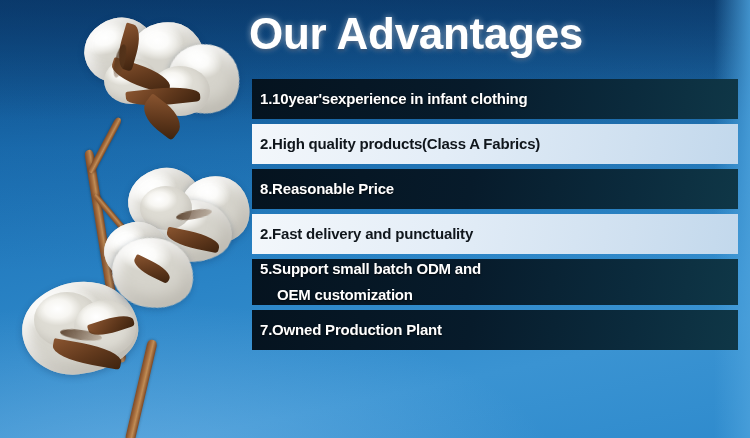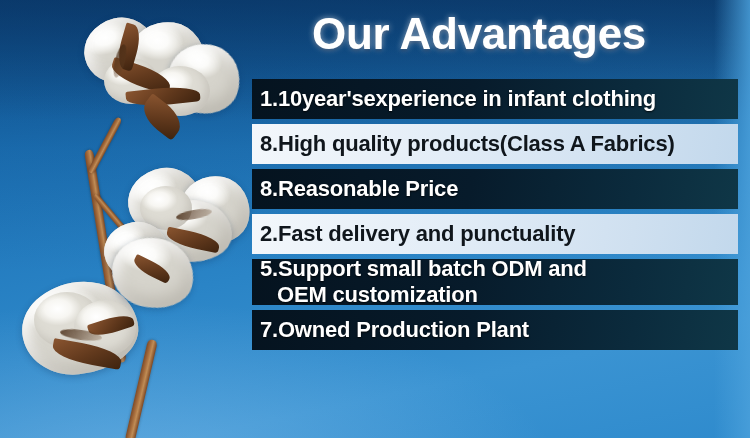--- a/index.html
+++ b/index.html
@@ -73,24 +73,24 @@
   .crease {
     position: absolute;
     background: linear-gradient(120deg, rgba(70,42,20,0.85), rgba(120,82,48,0.25));
     border-radius: 50%;
     filter: blur(0.6px);
   }
 
   
   .title {
     position: absolute;
-    left: 236px;
+    left: 249px;
     top: 2px;
     width: 486px;
-    text-align: center;
+    text-align: left;
     color: #ffffff;
     font-size: 44px;
     font-weight: bold;
     letter-spacing: -0.3px;
     line-height: 64px;
     text-shadow: 0 0 6px rgba(255,255,255,0.55), 0 2px 3px rgba(0,30,70,0.55);
     white-space: nowrap;
   }
 
   
@@ -101,21 +101,21 @@
     width: 486px;
   }
   .bar {
     position: relative;
     box-sizing: border-box;
     margin-bottom: 5px;
     padding: 0 8px;
     display: flex;
     flex-direction: column;
     justify-content: center;
-    font-size: 22px;
+    font-size: 15px;
     font-weight: bold;
     letter-spacing: -0.2px;
   }
   .bar.dark {
     height: 40px;
     background: linear-gradient(100deg, #05131f 0%, #071b2b 45%, #0b2b3d 78%, #0f3747 100%);
     color: #ffffff;
     text-shadow: 0 1px 2px rgba(0,0,0,0.8);
   }
   .bar.light {
@@ -176,21 +176,21 @@
 
   <div class="title">Our Advantages</div>
 
   <div class="bars">
 
     <div class="bar dark">
       <span class="line">1.10year'sexperience in infant clothing</span>
     </div>
 
     <div class="bar light">
-      <span class="line">8.High quality products(Class A Fabrics)</span>
+      <span class="line">2.High quality products(Class A Fabrics)</span>
     </div>
 
     <div class="bar dark">
       <span class="line">8.Reasonable Price</span>
     </div>
 
     <div class="bar light">
       <span class="line">2.Fast delivery and punctuality</span>
     </div>
 

